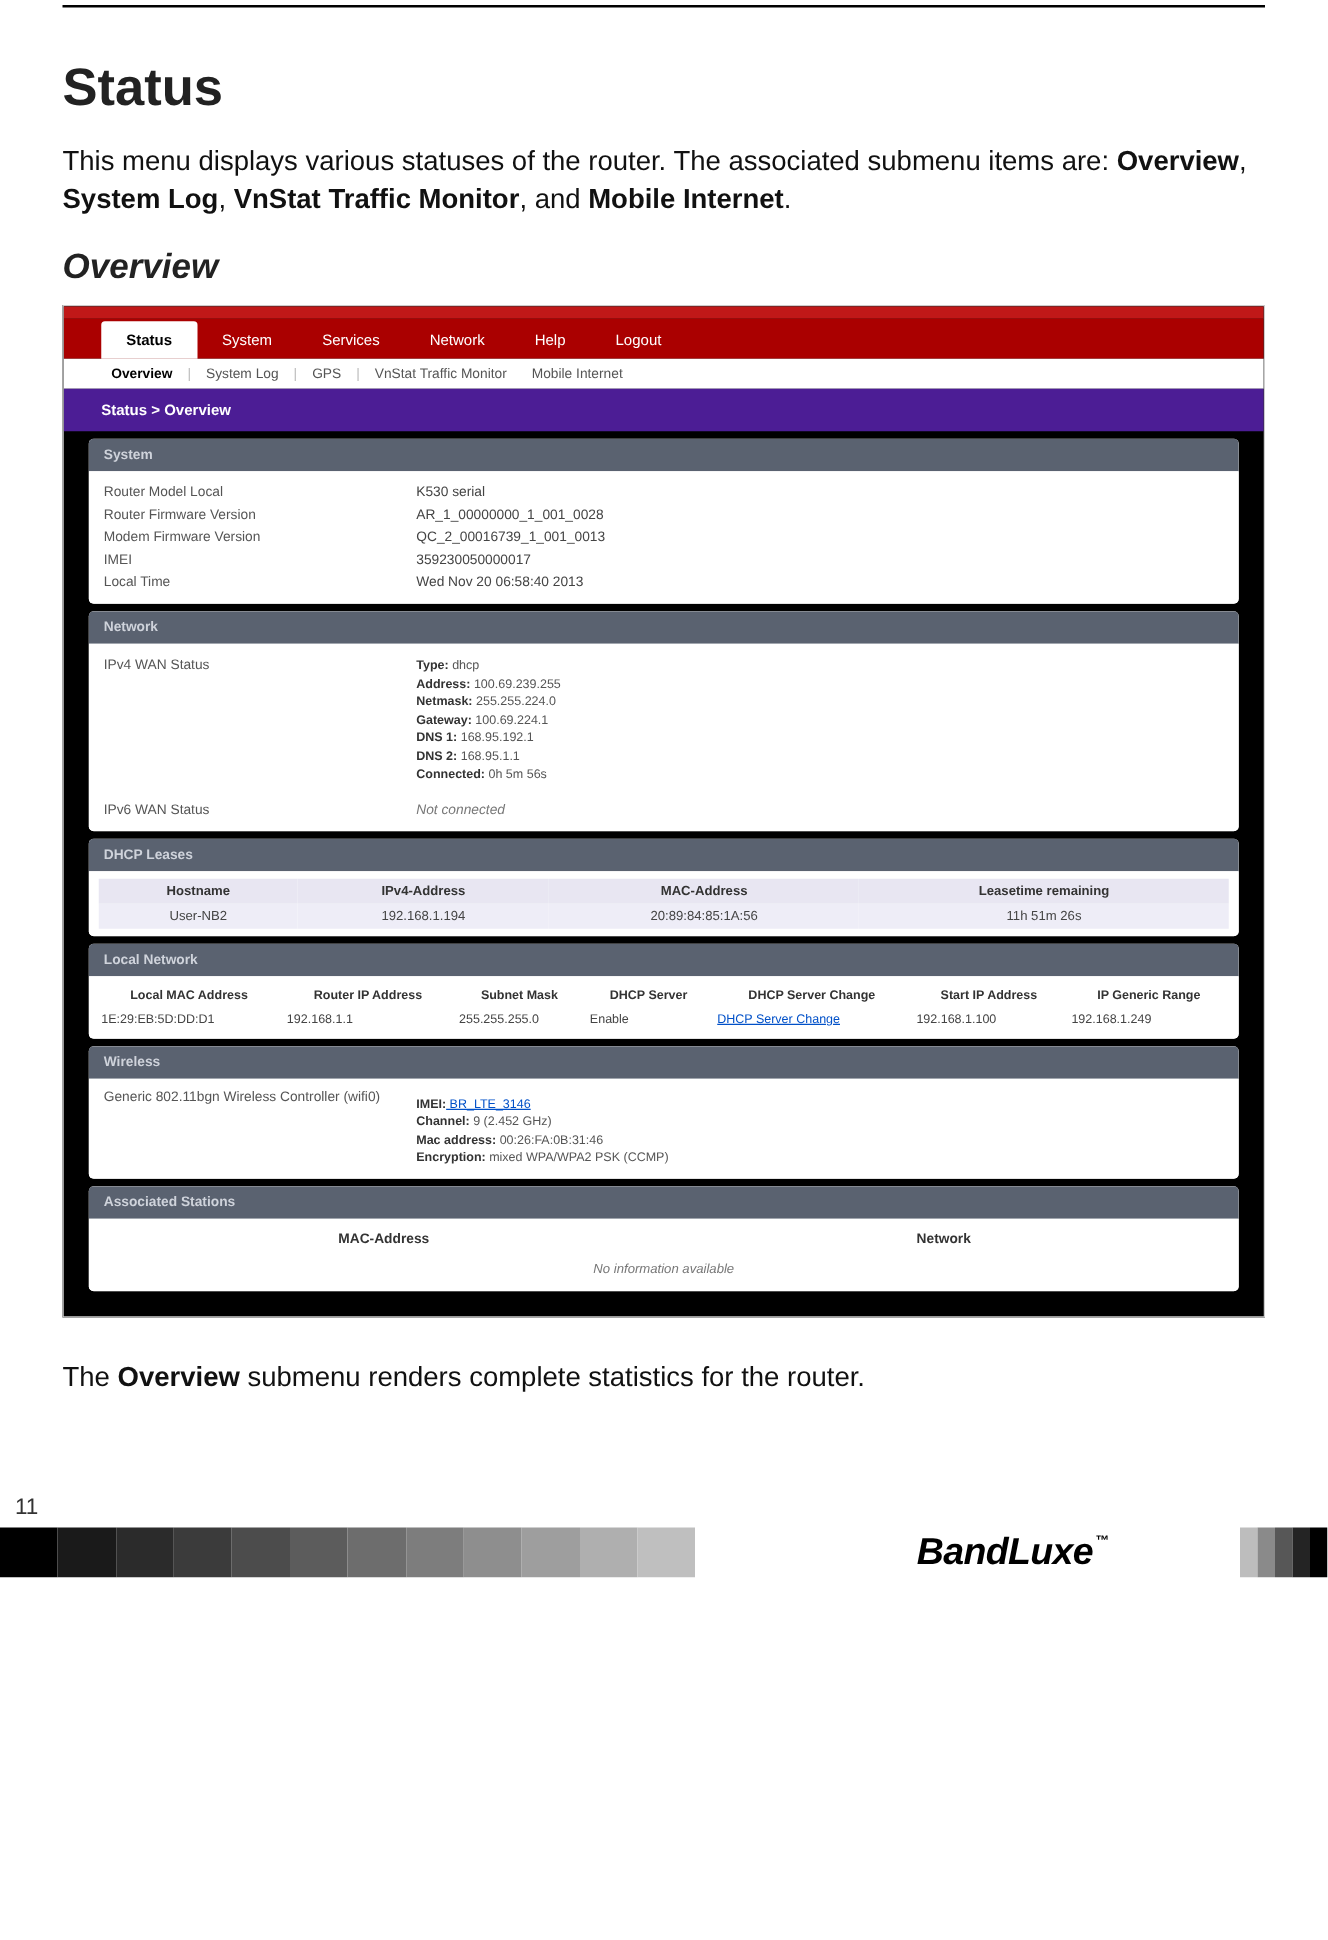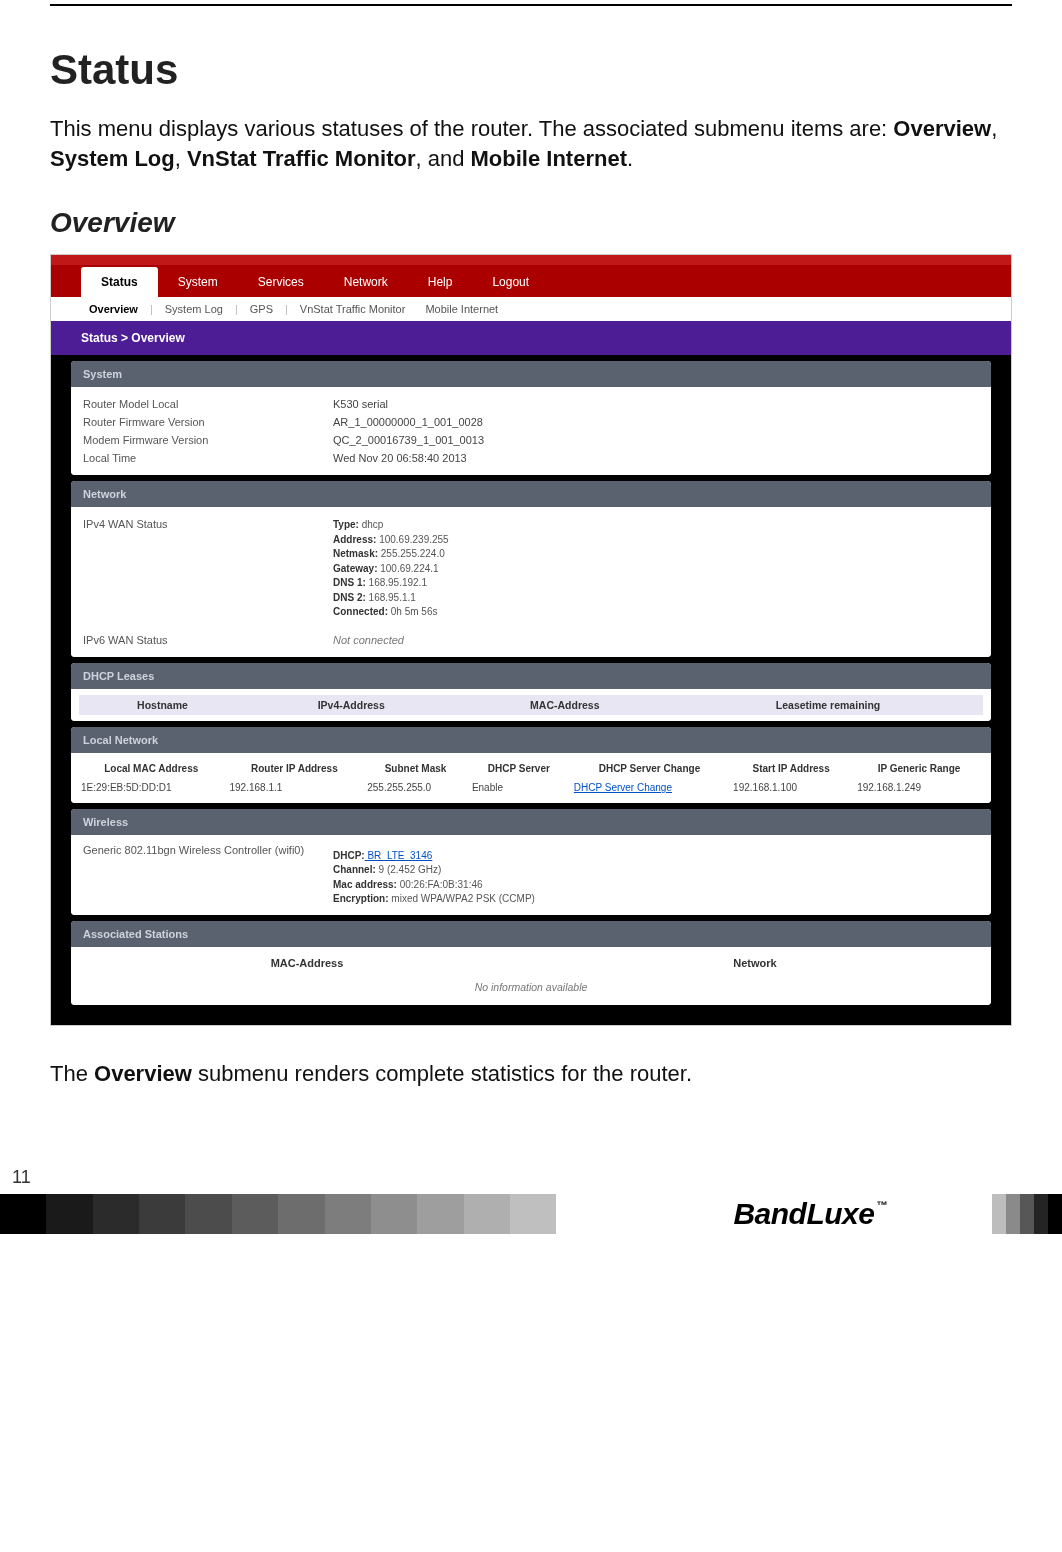--- a/index.html
+++ b/index.html
@@ -1,20 +1,20 @@
 <!DOCTYPE html>
 <html><head>
 <meta charset="utf-8">
 <style>
   * { box-sizing: border-box; margin: 0; padding: 0; }
   body { font-family: Arial, Helvetica, sans-serif; background: #fff; width: 1062px; }
   .page { padding: 0 50px 40px 50px; }
   .top-rule { border-top: 2px solid #000; margin: 4px 0 40px 0; }
   h1.title { font-size: 42px; font-weight: bold; color: #222; margin-bottom: 20px; }
-  p.intro { font-size: 22px; color: #111; line-height: 1.35; margin-bottom: 34px; }
+  p.intro { font-size: 22px; color: #111; line-height: 1.35; margin-bottom: 24px; }
   p.intro b { font-weight: bold; }
   h2.section { font-size: 28px; font-style: italic; font-weight: bold; color: #222; margin-bottom: 15px; }
   .screenshot-wrap { border: 1px solid #ccc; background: #000; margin-bottom: 35px; overflow: hidden; }
   .top-red { background: #c01818; height: 10px; }
   .tabbar { background: #a00; display: flex; align-items: flex-end; padding: 0 30px; height: 32px; font-size: 12px; }
   .tab { color: #fff; padding: 8px 20px; cursor: pointer; }
   .tab.active { background: #fff; color: #000; font-weight: bold; border-radius: 3px 3px 0 0; }
   .subnav { background: #fff; padding: 6px 30px; font-size: 11px; color: #555; display: flex; gap: 4px; }
   .subnav span { padding: 0 8px; }
   .subnav span.active { color: #000; font-weight: bold; }
@@ -101,20 +101,24 @@
           </div>
         <div class="kv-row">
             <div class="kv-label">Router Firmware Version</div>
             <div class="kv-value">AR_1_00000000_1_001_0028</div>
           </div>
         <div class="kv-row">
             <div class="kv-label">Modem Firmware Version</div>
             <div class="kv-value">QC_2_00016739_1_001_0013</div>
           </div>
         <div class="kv-row">
+            <div class="kv-label">IMEI</div>
+            <div class="kv-value">359230050000017</div>
+          </div>
+        <div class="kv-row">
             <div class="kv-label">Local Time</div>
             <div class="kv-value">Wed Nov 20 06:58:40 2013</div>
           </div>
       </div>
     </div>
 
     <div class="panel">
       <div class="panel-header">Network</div>
       <div class="panel-body">
         <div class="kv-row">
@@ -139,20 +143,26 @@
     <div class="panel">
       <div class="panel-header">DHCP Leases</div>
       <div class="panel-body" style="padding:6px 8px;">
         <table class="table">
           <tbody>
               <tr>
             <th>Hostname</th>
             <th>IPv4-Address</th>
             <th>MAC-Address</th>
             <th>Leasetime remaining</th>
+          </tr>
+          <tr>
+            <td>User-NB2</td>
+            <td>192.168.1.194</td>
+            <td>20:89:84:85:1A:56</td>
+            <td>11h 51m 26s</td>
           </tr>
         </tbody>
           </table>
       </div>
     </div>
 
     <div class="panel">
       <div class="panel-header">Local Network</div>
       <div class="panel-body" style="padding:6px 6px;">
         <table class="ln-table">
@@ -179,21 +189,21 @@
           </table>
       </div>
     </div>
 
     <div class="panel">
       <div class="panel-header">Wireless</div>
       <div class="panel-body">
         <div class="wl-row">
           <div class="wl-left">Generic 802.11bgn Wireless Controller (wifi0)</div>
           <div class="wl-right mini-kv">
-            <div><b>DHCP:</b><span class="ssid-link"> BR_LTE_3146</span></div>
+            <div><b>IMEI:</b><span class="ssid-link"> BR_LTE_3146</span></div>
             <div><b>Channel:</b><span> 9 (2.452 GHz)</span></div>
             <div><b>Mac address:</b><span> 00:26:FA:0B:31:46</span></div>
             <div><b>Encryption:</b><span> mixed WPA/WPA2 PSK (CCMP)</span></div>
           </div>
         </div>
       </div>
     </div>
 
     <div class="panel" style="margin-bottom:20px;">
       <div class="panel-header">Associated Stations</div>

